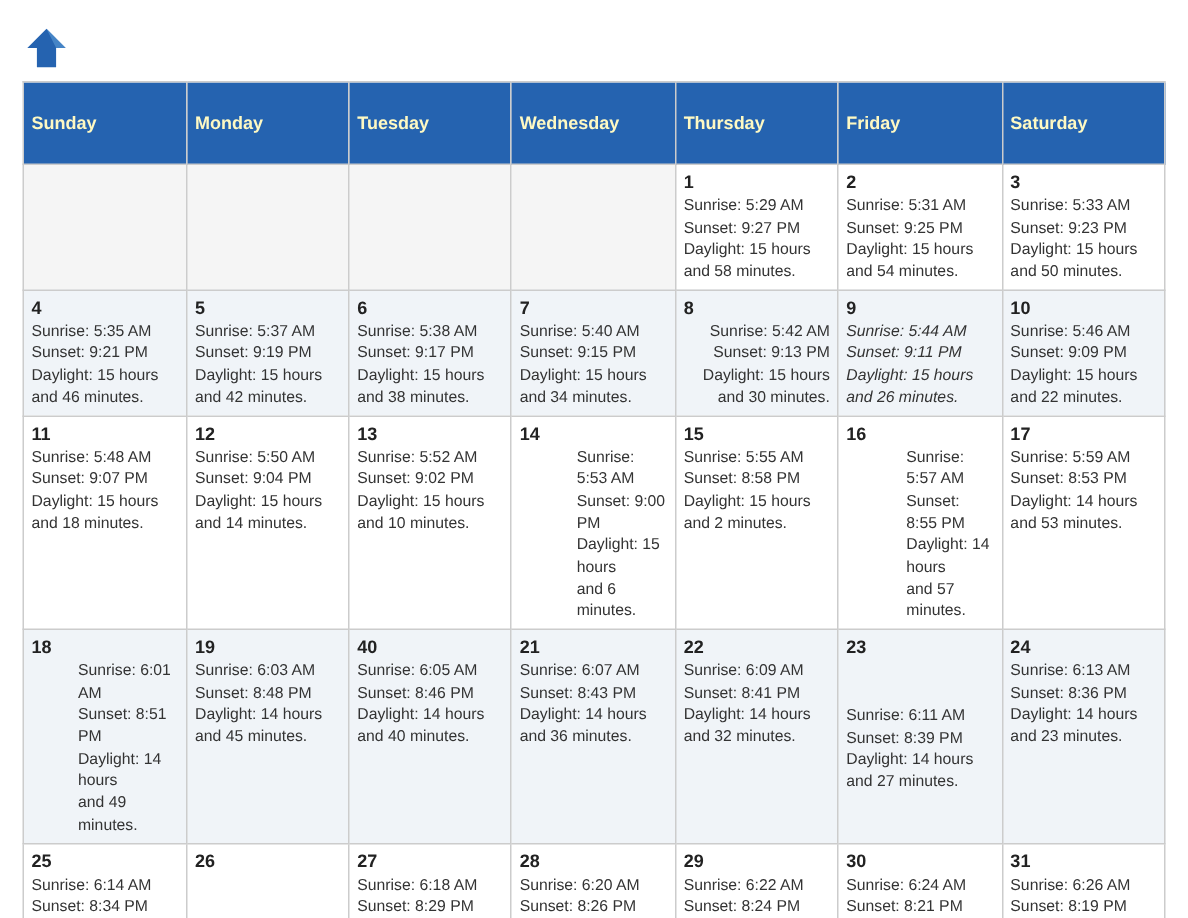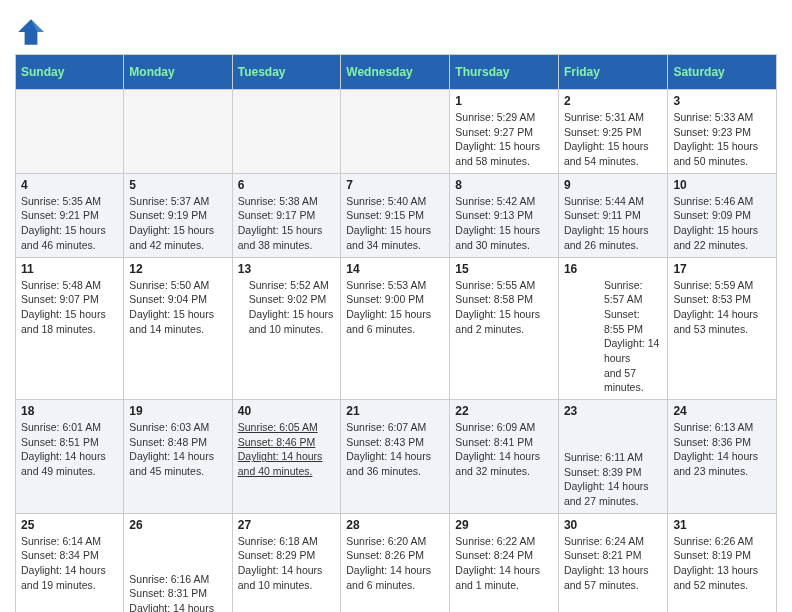--- a/index.html
+++ b/index.html
@@ -47,23 +47,23 @@
       color: #444;
       margin-top: 2px;
     }
     .calendar {
       width: 100%;
       border-collapse: collapse;
       font-size: 11px;
     }
     .calendar th {
       background: #2563b0;
-      color: #86efac;
+      color: #fef9c3;
       text-align: left;
-      padding: 10px 5px;
+      padding: 20px 5px;
       font-size: 12px;
       font-weight: bold;
       border: 1px solid #ccc;
     }
     .calendar td {
       vertical-align: top;
       border: 1px solid #ccc;
       padding: 4px 5px;
       width: 110px;
       min-height: 80px;
@@ -175,28 +175,28 @@
         </td>
         <td>
           <span class="day-number">7</span>
           <div class="day-info" style="white-space: pre-line;">Sunrise: 5:40 AM
 Sunset: 9:15 PM
 Daylight: 15 hours
 and 34 minutes.</div>
         </td>
         <td>
           <span class="day-number">8</span>
-          <div class="day-info" style="white-space: pre-line;">Sunrise: 5:42 AM
+          <div class="day-info" style="white-space: pre-line; text-align: right;">Sunrise: 5:42 AM
 Sunset: 9:13 PM
 Daylight: 15 hours
 and 30 minutes.</div>
         </td>
         <td>
           <span class="day-number">9</span>
-          <div class="day-info" style="white-space: pre-line;">Sunrise: 5:44 AM
+          <div class="day-info" style="white-space: pre-line; font-style: italic;">Sunrise: 5:44 AM
 Sunset: 9:11 PM
 Daylight: 15 hours
 and 26 minutes.</div>
         </td>
         <td>
           <span class="day-number">10</span>
           <div class="day-info" style="white-space: pre-line;">Sunrise: 5:46 AM
 Sunset: 9:09 PM
 Daylight: 15 hours
 and 22 minutes.</div>
@@ -212,28 +212,28 @@
         </td>
         <td>
           <span class="day-number">12</span>
           <div class="day-info" style="white-space: pre-line;">Sunrise: 5:50 AM
 Sunset: 9:04 PM
 Daylight: 15 hours
 and 14 minutes.</div>
         </td>
         <td>
           <span class="day-number">13</span>
-          <div class="day-info" style="white-space: pre-line; margin-left: 11px;">Sunrise: 5:52 AM
+          <div class="day-info" style="white-space: pre-line;">Sunrise: 5:52 AM
 Sunset: 9:02 PM
 Daylight: 15 hours
 and 10 minutes.</div>
         </td>
         <td>
           <span class="day-number">14</span>
-          <div class="day-info" style="white-space: pre-line;">Sunrise: 5:53 AM
+          <div class="day-info" style="white-space: pre-line; margin-left: 38px;">Sunrise: 5:53 AM
 Sunset: 9:00 PM
 Daylight: 15 hours
 and 6 minutes.</div>
         </td>
         <td>
           <span class="day-number">15</span>
           <div class="day-info" style="white-space: pre-line;">Sunrise: 5:55 AM
 Sunset: 8:58 PM
 Daylight: 15 hours
 and 2 minutes.</div>
@@ -249,35 +249,35 @@
           <span class="day-number">17</span>
           <div class="day-info" style="white-space: pre-line;">Sunrise: 5:59 AM
 Sunset: 8:53 PM
 Daylight: 14 hours
 and 53 minutes.</div>
         </td>
       </tr>
       <tr>
         <td>
           <span class="day-number">18</span>
-          <div class="day-info" style="white-space: pre-line;">Sunrise: 6:01 AM
+          <div class="day-info" style="white-space: pre-line; margin-left: 31px;">Sunrise: 6:01 AM
 Sunset: 8:51 PM
 Daylight: 14 hours
 and 49 minutes.</div>
         </td>
         <td>
           <span class="day-number">19</span>
           <div class="day-info" style="white-space: pre-line;">Sunrise: 6:03 AM
 Sunset: 8:48 PM
 Daylight: 14 hours
 and 45 minutes.</div>
         </td>
         <td>
           <span class="day-number">40</span>
-          <div class="day-info" style="white-space: pre-line; text-decoration: underline;">Sunrise: 6:05 AM
+          <div class="day-info" style="white-space: pre-line;">Sunrise: 6:05 AM
 Sunset: 8:46 PM
 Daylight: 14 hours
 and 40 minutes.</div>
         </td>
         <td>
           <span class="day-number">21</span>
           <div class="day-info" style="white-space: pre-line;">Sunrise: 6:07 AM
 Sunset: 8:43 PM
 Daylight: 14 hours
 and 36 minutes.</div>

